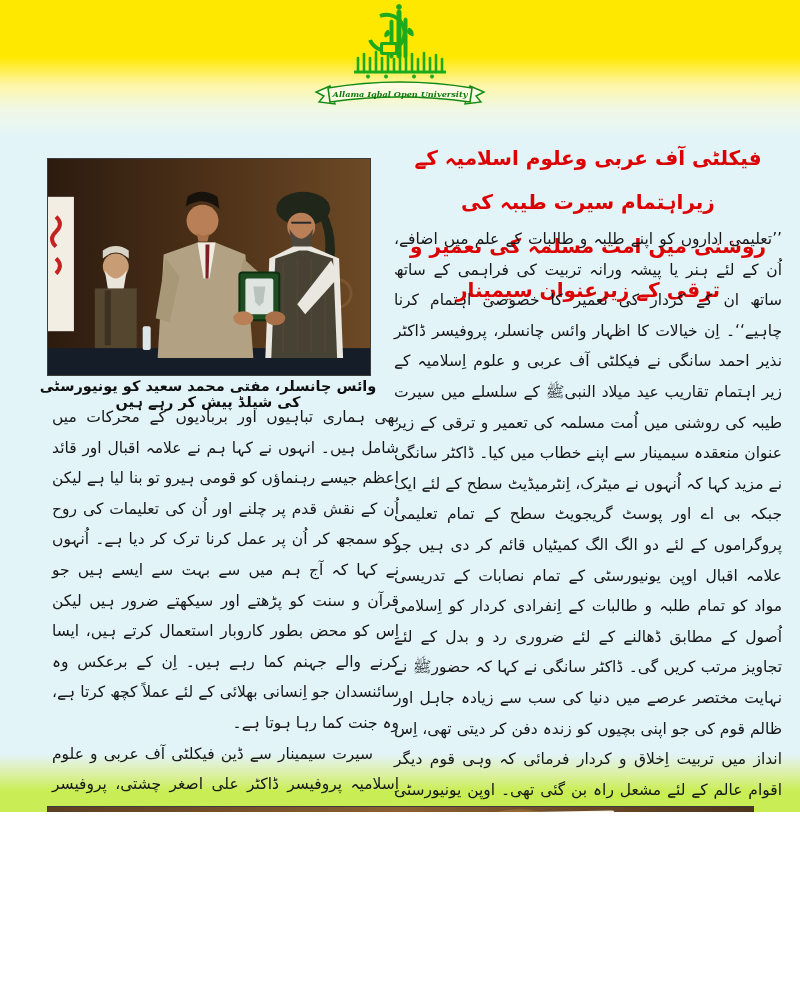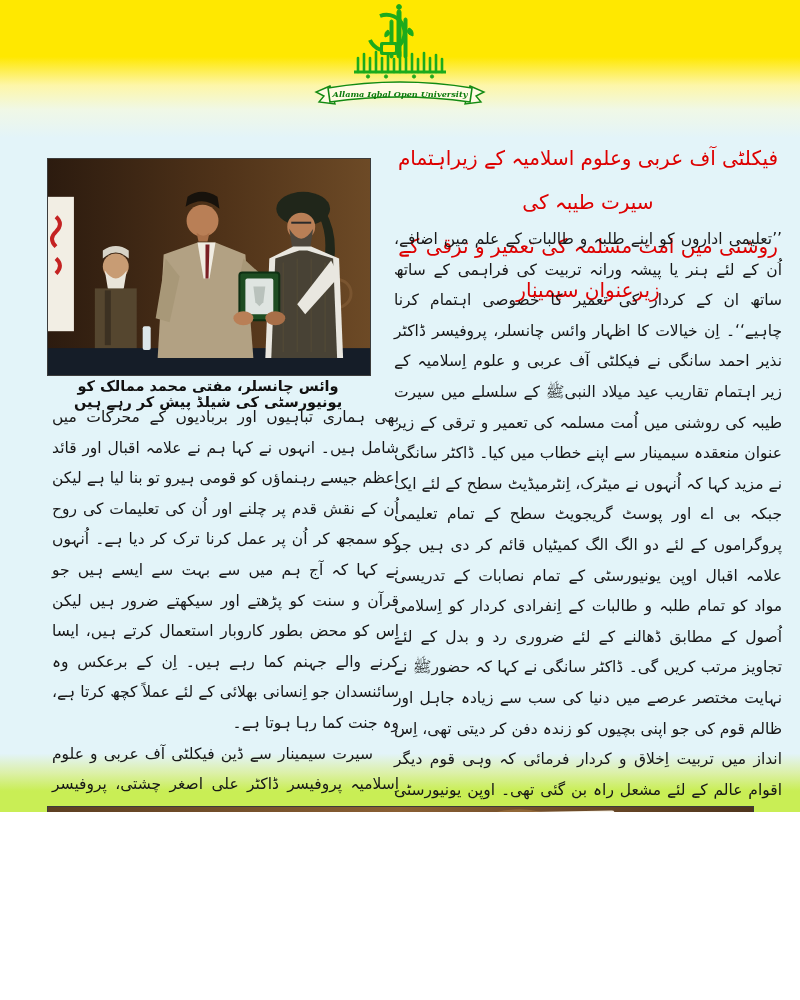--- a/index.html
+++ b/index.html
@@ -8,21 +8,21 @@
     font-family:"DejaVu Sans",sans-serif;
     background:linear-gradient(to bottom,
       #ffe800 0%, #ffe800 7%,
       #fdf6a8 10.5%, #f0f8e6 13.5%,
       #e3f4f9 17%, #e3f4f9 92.8%,
       #dcf0a8 95.2%, #c9ee55 97.4%, #c9ee55 100%);
   }
   .logo-wrap{position:absolute;left:50%;top:2px;transform:translateX(-50%);width:180px;height:108px;}
   .headline{
     position:absolute;left:392px;top:136px;width:392px;height:92px;
-    direction:rtl;text-align:center;color:#dd0000;font-weight:normal;
+    direction:rtl;text-align:center;color:#dd0000;font-weight:bold;
     font-size:20px;line-height:44px;font-family:"DejaVu Sans",sans-serif;
   }
   .body-text{
     position:absolute;direction:rtl;text-align:justify;color:#171717;
     font-size:15.5px;line-height:30.6px;font-family:"DejaVu Sans",sans-serif;
   }
   .body-text p{margin:0;}
   .col-right{left:394px;top:224px;width:388px;height:592px;}
   .col-left{left:52px;top:402px;width:347px;height:400px;}
   .col-left p.indent{text-indent:26px;}
@@ -154,21 +154,21 @@
       <g>
         <rect x="192" y="114" width="40" height="48" rx="3" fill="#1e4d22" stroke="#0f2f13" stroke-width="2"></rect>
         <rect x="198" y="120" width="28" height="36" rx="2" fill="#dfe5e1"></rect>
         <path d="M206,128 h12 l-2,16 l-4,4 l-4,-4 z" fill="#b9c2bc"></path>
         <ellipse cx="196" cy="160" rx="10" ry="7" fill="#b97f56"></ellipse>
         <ellipse cx="228" cy="160" rx="10" ry="7" fill="#a86f48"></ellipse>
       </g>
     </svg>
   </div>
 
-  <div class="caption-top">وائس چانسلر، مفتی محمد ممالک کو یونیورسٹی کی شیلڈ پیش کر رہے ہیں</div>
+  <div class="caption-top">وائس چانسلر، مفتی محمد سعید کو یونیورسٹی کی شیلڈ پیش کر رہے ہیں</div>
 
   <div class="body-text col-right">
     <p>’’تعلیمی اداروں کو اپنے طلبہ و طالبات کے علم میں اضافے، اُن کے لئے ہنر یا پیشہ ورانہ تربیت کی فراہمی کے ساتھ ساتھ ان کے کردار کی تعمیر کا خصوصی اہتمام کرنا چاہیے‘‘۔ اِن خیالات کا اظہار وائس چانسلر، پروفیسر ڈاکٹر نذیر احمد سانگی نے فیکلٹی آف عربی و علوم اِسلامیہ کے زیر اہتمام تقاریب عید میلاد النبیﷺ کے سلسلے میں سیرت طیبہ کی روشنی میں اُمت مسلمہ کی تعمیر و ترقی کے زیر عنوان منعقدہ سیمینار سے اپنے خطاب میں کیا۔ ڈاکٹر سانگی نے مزید کہا کہ اُنہوں نے میٹرک، اِنٹرمیڈیٹ سطح کے لئے ایک جبکہ بی اے اور پوسٹ گریجویٹ سطح کے تمام تعلیمی پروگراموں کے لئے دو الگ الگ کمیٹیاں قائم کر دی ہیں جو علامہ اقبال اوپن یونیورسٹی کے تمام نصابات کے تدریسی مواد کو تمام طلبہ و طالبات کے اِنفرادی کردار کو اِسلامی اُصول کے مطابق ڈھالنے کے لئے ضروری رد و بدل کے لئے تجاویز مرتب کریں گی۔ ڈاکٹر سانگی نے کہا کہ حضورﷺ نے نہایت مختصر عرصے میں دنیا کی سب سے زیادہ جاہل اور ظالم قوم کی جو اپنی بچیوں کو زندہ دفن کر دیتی تھی، اِس انداز میں تربیت اِخلاق و کردار فرمائی کہ وہی قوم دیگر اقوام عالم کے لئے مشعل راہ بن گئی تھی۔ اوپن یونیورسٹی میں منعقدہ ’’سیرت سیمینار‘‘ کے مہمان خصوصی مولانا مفتی محمد سعید یوسف نے اپنے خطاب میں کہا کہ آج اِسلامی معاشرے کے تمام مسائل کی بنیادی وجہ عدل، اِنصاف کا فقدان ہے۔ اُنہوں نے کہا کہ آج مسلم ممالک کے حکمران محافظوں کے جھرمٹ میں بھی خوفزدہ زندگی بسر کرتے ہیں کیونکہ وہ معاشرے میں عدل و اِنصاف رائج نہیں کرتے۔ اُنہوں نے مزید کہا کہ اللہ کے احکام اور حضور پاکﷺ کی تعلیمات اپنی انفرادی اور اجتماعی زندگیوں میں نافذ نہ کرنا</p>
   </div>
 
   <div class="body-text col-left">
     <p>بھی ہماری تباہیوں اور بربادیوں کے محرکات میں شامل ہیں۔ انہوں نے کہا ہم نے علامہ اقبال اور قائد اعظم جیسے رہنماؤں کو قومی ہیرو تو بنا لیا ہے لیکن اُن کے نقش قدم پر چلنے اور اُن کی تعلیمات کی روح کو سمجھ کر اُن پر عمل کرنا ترک کر دیا ہے۔ اُنہوں نے کہا کہ آج ہم میں سے بہت سے ایسے ہیں جو قرآن و سنت کو پڑھتے اور سیکھتے ضرور ہیں لیکن اِس کو محض بطور کاروبار استعمال کرتے ہیں، ایسا کرنے والے جہنم کما رہے ہیں۔ اِن کے برعکس وہ سائنسدان جو اِنسانی بھلائی کے لئے عملاً کچھ کرتا ہے، وہ جنت کما رہا ہوتا ہے۔</p>
     <p class="indent">سیرت سیمینار سے ڈین فیکلٹی آف عربی و علوم اِسلامیہ پروفیسر ڈاکٹر علی اصغر چشتی، پروفیسر ڈاکٹر محمد باقر خان خاکوانی، ڈاکٹر معین الدین ہاشمی نے بھی خطاب کیا۔ اِس تقریب میں گزشتہ روز یونیورسٹی کے ریجنل کیمپس راولپنڈی کے زیر اہتمام منعقدہ مقابلہ حسن قرات اور مقابلہ نعت خوانی میں اول دوم اور سوم قرار پانے والے اوپن یونیورسٹی کے طلبہ و طالبات کو وائس چانسلر، پروفیسر ڈاکٹر نذیر احمد سانگی نے اِنعامات بھی دیئے۔</p>
   </div>
 

